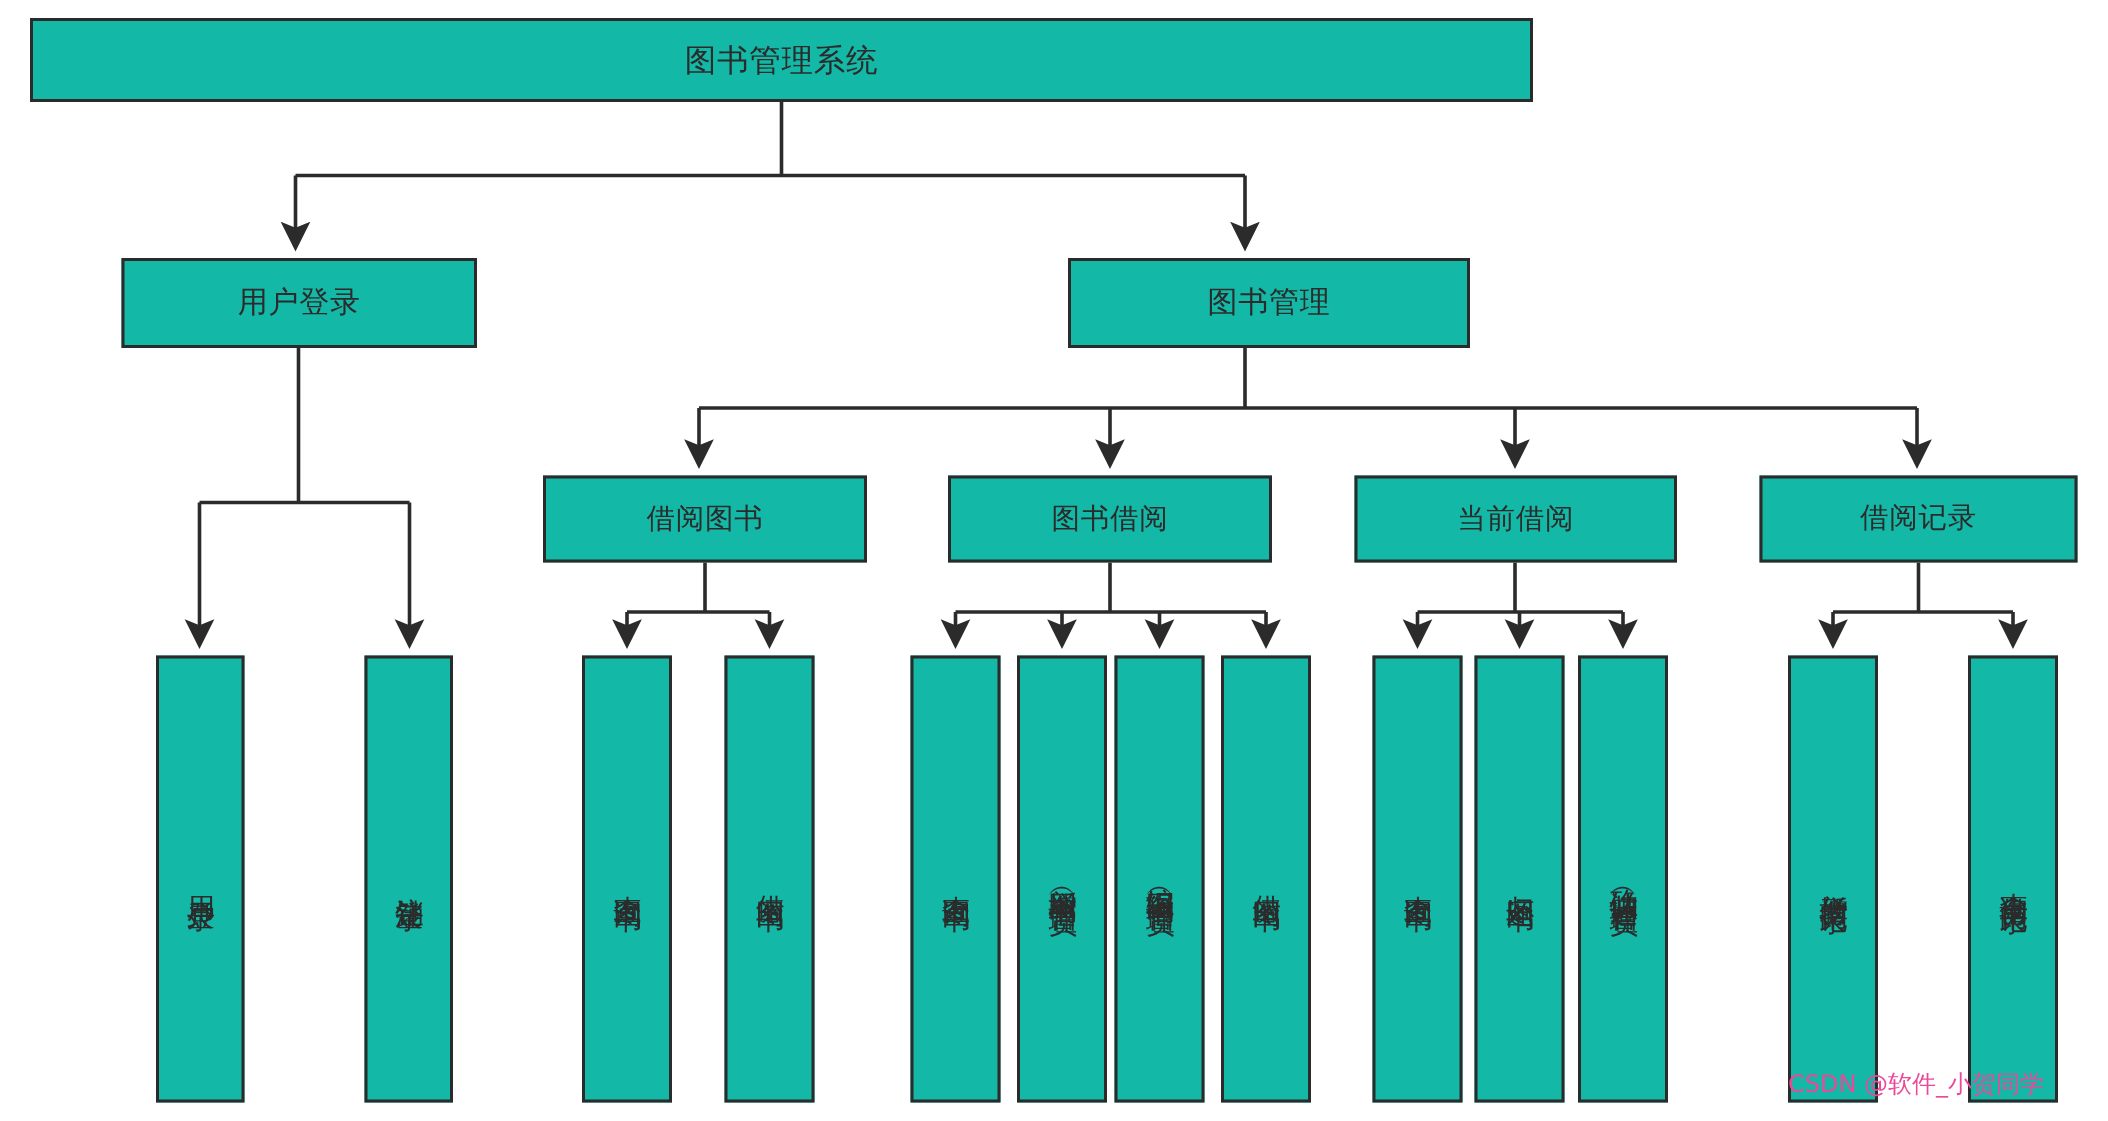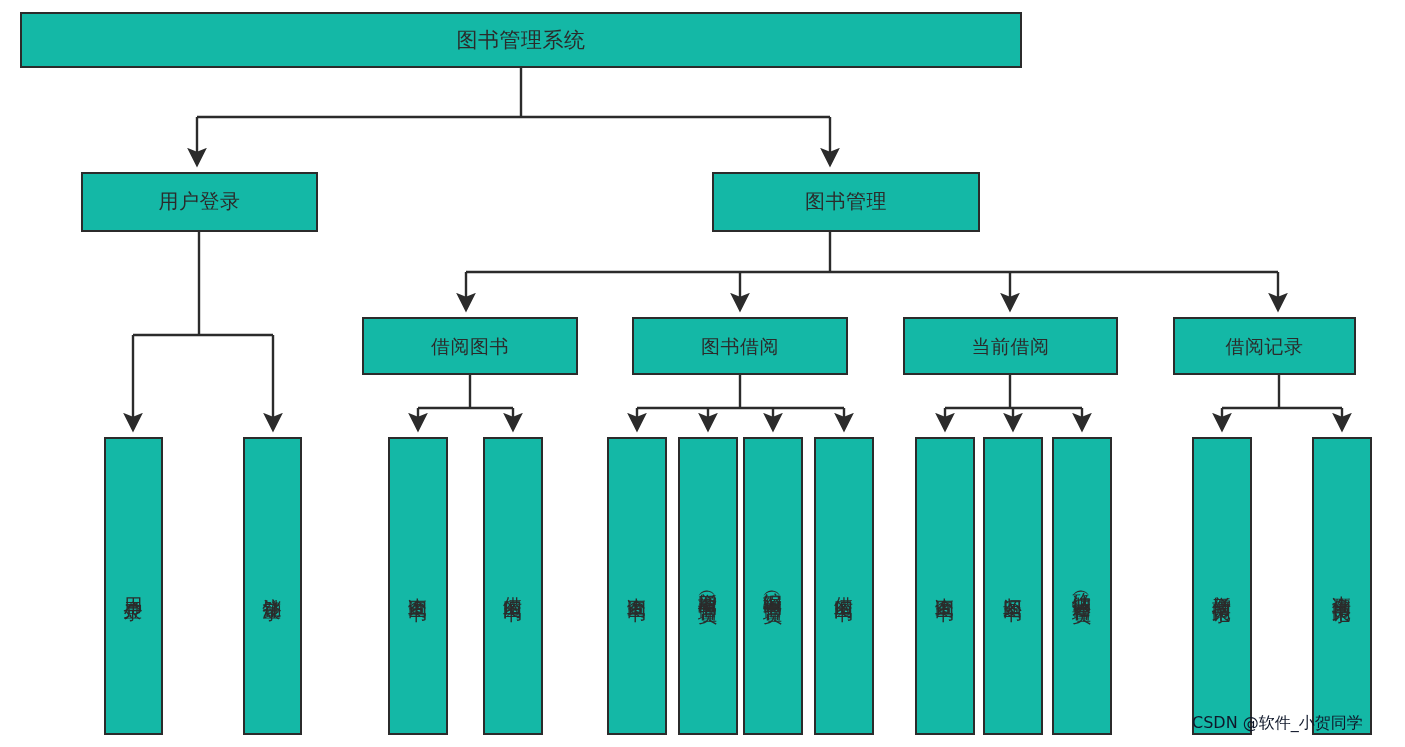--- a/index.html
+++ b/index.html
@@ -63,21 +63,21 @@
     text-orientation: upright;
     letter-spacing: 2px;
     line-height: 1.1;
     white-space: nowrap;
   }
   .watermark {
     position: absolute;
     left: 1192px;
     top: 713px;
     font-size: 16px;
-    color: #0f172a;
+    color: #ec4899;
     white-space: nowrap;
     z-index: 3;
     font-family: "DejaVu Sans", "Liberation Sans", sans-serif;
   }
 </style>
 </head>
 <body>
 
 <div id="diagram">
 
@@ -144,21 +144,21 @@
 
   <div class="node node-l2" style="left:362px; top:317px; width:216px; height:58px;">
     <span class="label">借阅图书</span>
   </div>
   <div class="node node-l2" style="left:903px; top:317px; width:215px; height:58px;">
     <span class="label">当前借阅</span>
   </div>
   <div class="node node-l2" style="left:632px; top:317px; width:216px; height:58px;">
     <span class="label">图书借阅</span>
   </div>
-  <div class="node node-l2" style="left:1173px; top:317px; width:183px; height:58px;">
+  <div class="node node-l2" style="left:1173px; top:317px; width:212px; height:58px;font-family:Liberation Serif, serif;">
     <span class="label">借阅记录</span>
   </div>
 
   <div class="node node-leaf" style="left:104px; top:437px; width:59px; height:298px;">
     <span class="label">用户登录</span>
   </div>
   <div class="node node-leaf" style="left:243px; top:437px; width:59px; height:298px;">
     <span class="label">注销登录</span>
   </div>
   <div class="node node-leaf" style="left:388px; top:437px; width:60px; height:298px;">

